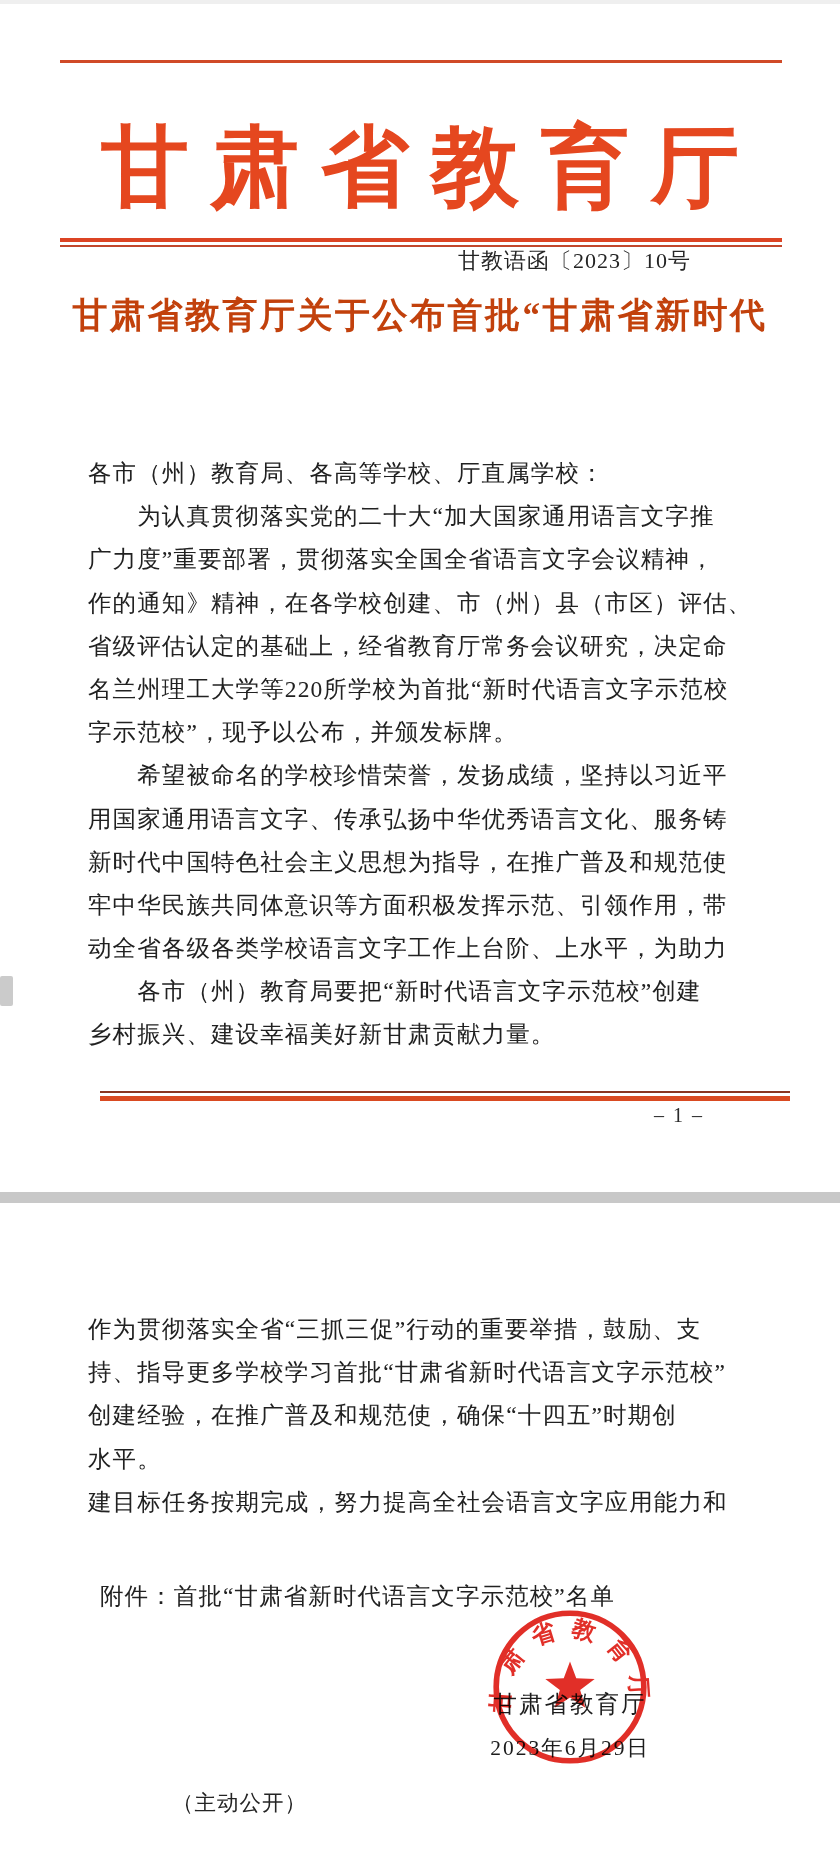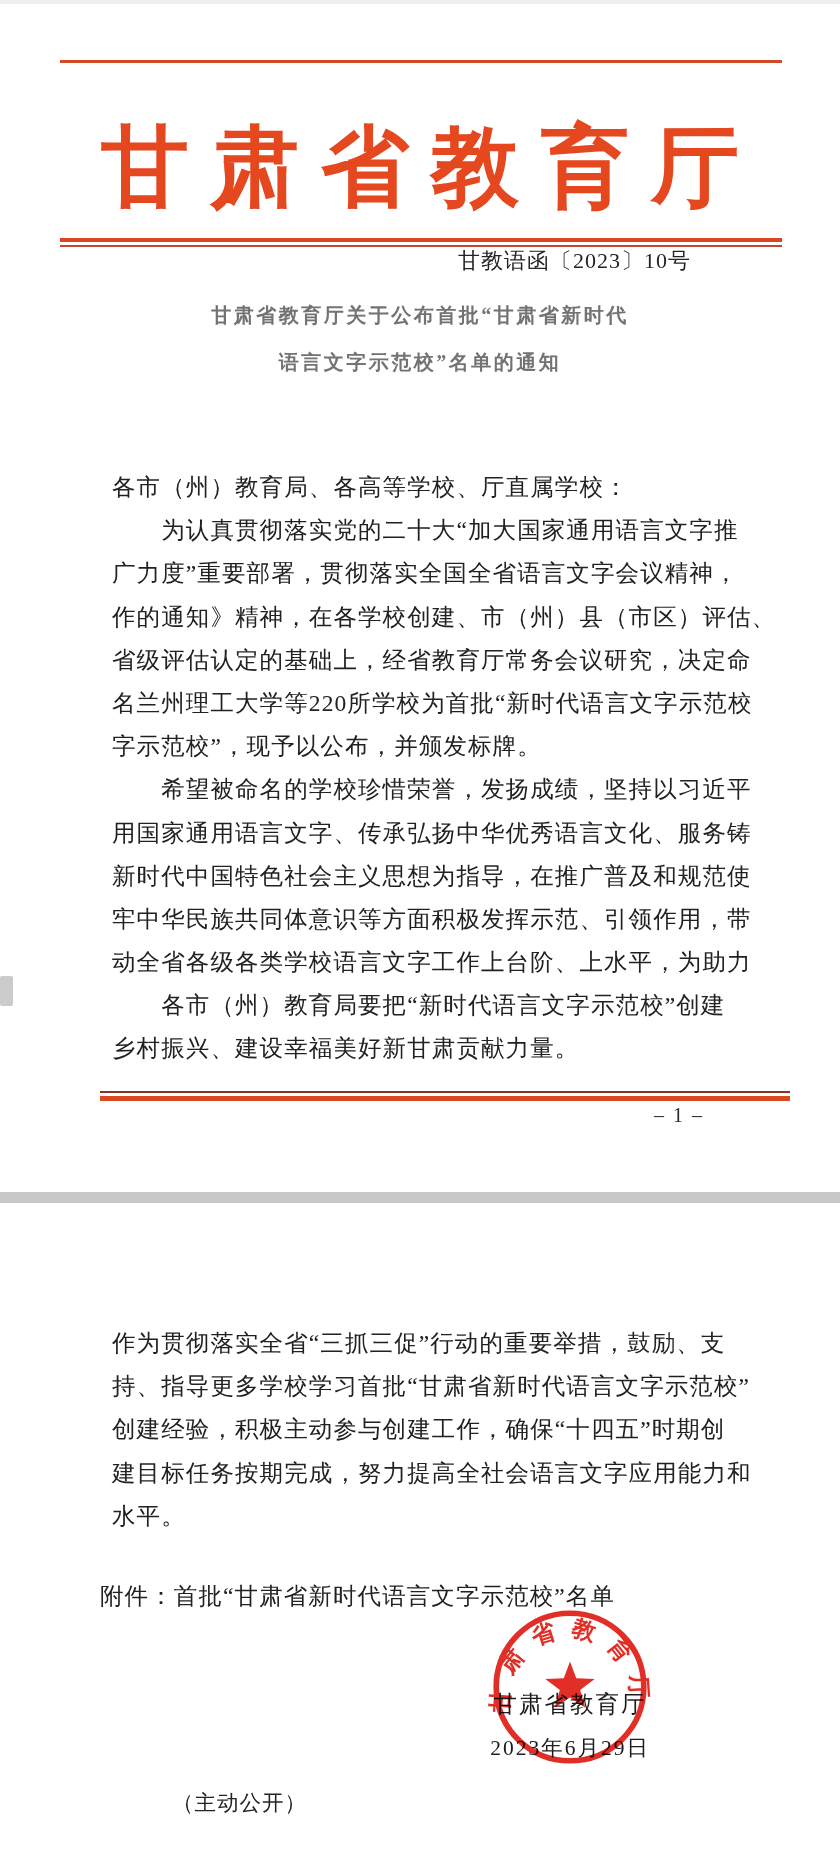--- a/index.html
+++ b/index.html
@@ -20,23 +20,23 @@
   .ftr-sep .l1{height:1.5px;background:#8a3520;}
   .ftr-sep .gap{height:3px;}
   .ftr-sep .l2{height:5px;background:#d94a21;}
   
   .agency{left:0;top:108px;width:840px;text-align:center;
           font-size:88px;font-weight:bold;color:#e5471f;letter-spacing:22px;
           white-space:nowrap;text-indent:22px;}
   .doc-number{right:149px;top:246px;font-size:22px;color:#242424;letter-spacing:1px;}
   
   .doc-title{left:0;top:292px;width:840px;text-align:center;
-             font-size:20px;font-weight:bold;line-height:47px;letter-spacing:2.5px;color:#737373;}
+             font-size:35px;font-weight:bold;line-height:47px;letter-spacing:2.5px;color:#c2410c;}
   
-  .bodyblock{left:112px;width:642px;font-size:23.5px;letter-spacing:1.1px;color:#212121;margin-top:14px;}
+  .bodyblock{left:88px;width:642px;font-size:23.5px;letter-spacing:1.1px;color:#212121;}
   .bodyblock .line{height:43.2px;line-height:43.2px;white-space:nowrap;}
   .p1{top:452px;}
   .p2{top:1308px;}
   .attach{left:100px;top:1552px;font-size:23.5px;letter-spacing:1.1px;color:#212121;white-space:nowrap;margin-top:28px;}
   .page-num{right:136px;top:1104px;font-size:20px;color:#2a2a2a;letter-spacing:2px;}
   
   .signer{left:430px;top:1688px;width:280px;text-align:center;font-size:23.5px;
           letter-spacing:2px;color:#1c1c1c;white-space:nowrap;}
   .sign-date{left:430px;top:1733px;width:280px;text-align:center;font-size:21.5px;
              letter-spacing:2px;color:#1c1c1c;white-space:nowrap;}
@@ -57,21 +57,20 @@
 <div class="abs hdr-sep">
   <div class="l1"></div>
   <div class="gap"></div>
   <div class="l2"></div>
 </div>
 
 <div class="abs doc-number">甘教语函〔2023〕10号</div>
 
 <div class="abs doc-title">
   <div>甘肃省教育厅关于公布首批“甘肃省新时代</div>
-  <div>语言文字示范校”名单的通知</div>
 </div>
 
 <div class="abs bodyblock p1">
 
 <div class="line">各市（州）教育局、各高等学校、厅直属学校：</div>
     <div class="line">　　为认真贯彻落实党的二十大“加大国家通用语言文字推</div>
     <div class="line">广力度”重要部署，贯彻落实全国全省语言文字会议精神，</div>
     <div class="line">作的通知》精神，在各学校创建、市（州）县（市区）评估、</div>
     <div class="line">省级评估认定的基础上，经省教育厅常务会议研究，决定命</div>
     <div class="line">名兰州理工大学等220所学校为首批“新时代语言文字示范校</div>
@@ -90,23 +89,23 @@
   <div class="gap"></div>
   <div class="l2"></div>
 </div>
 
 <div class="abs page-num">– 1 –</div>
 
 <div class="abs bodyblock p2">
 
 <div class="line">作为贯彻落实全省“三抓三促”行动的重要举措，鼓励、支</div>
     <div class="line">持、指导更多学校学习首批“甘肃省新时代语言文字示范校”</div>
-    <div class="line">创建经验，积极主动参与创建工作，确保“十四五”时期创</div>
+    <div class="line">创建经验，在推广普及和规范使，确保“十四五”时期创</div>
+    <div class="line">水平。</div>
     <div class="line">建目标任务按期完成，努力提高全社会语言文字应用能力和</div>
-    <div class="line">水平。</div>
   </div>
 
 <div class="abs attach">附件：首批“甘肃省新时代语言文字示范校”名单</div>
 
 <div class="abs signer">甘肃省教育厅</div>
 <div class="abs sign-date">2023年6月29日</div>
 
 <svg class="abs seal" viewBox="0 0 160 160" xmlns="http://www.w3.org/2000/svg">
   <defs>
     <path id="sealArc" d="M 21 102 A 60 60 0 1 1 139 102" fill="none"></path>

